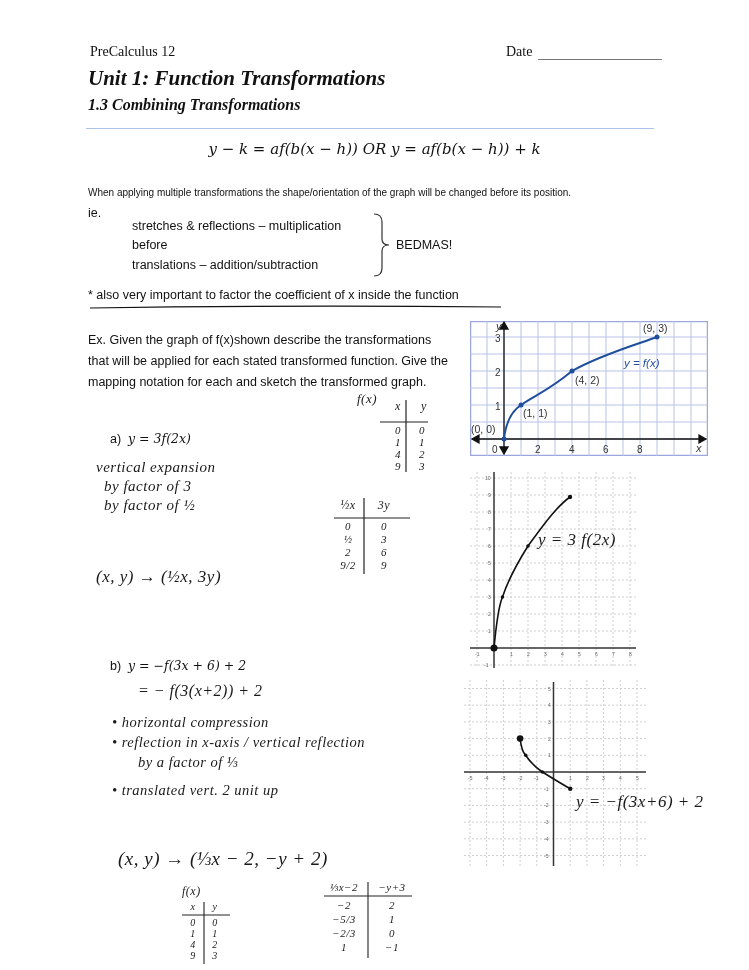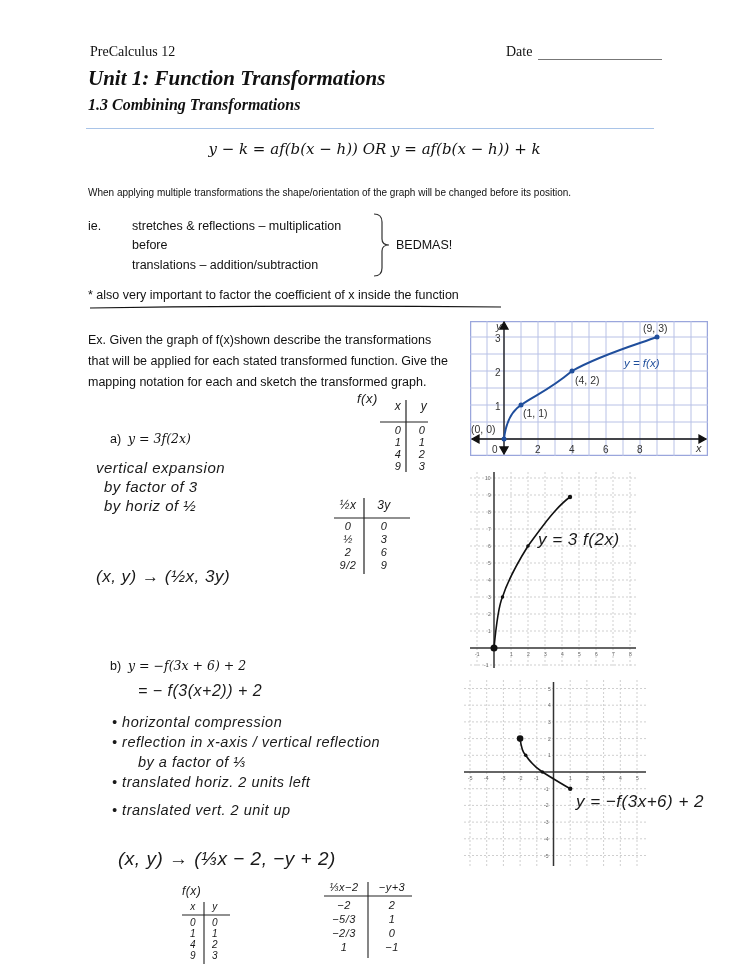--- a/index.html
+++ b/index.html
@@ -1,29 +1,29 @@
 <!DOCTYPE html>
 <html><head>
 <meta charset="utf-8">
 <style>
   html, body { margin:0; padding:0; background:#ffffff; }
   body { width:749px; height:970px; position:relative; overflow:hidden; color:#111; }
   .abs { position:absolute; }
   .serif { font-family: "Liberation Serif", "DejaVu Serif", serif; }
   .sans { font-family: "Liberation Sans", "DejaVu Sans", sans-serif; }
-  .hand { font-family: Liberation Sans, sans-serif; font-style: italic; color:#1a1a1a; letter-spacing:0.5px; }
+  .hand { font-family: Liberation Serif, serif; font-style: italic; color:#1a1a1a; letter-spacing:0.5px; }
   .course { left:90px; top:44px; font-size:14px; }
   .date { left:506px; top:44px; font-size:14px; }
   .date-line { left:538px; top:58px; width:124px; border-bottom:1px solid #777; height:1px; }
   .h1 { left:88px; top:66px; font-size:21px; font-weight:bold; font-style:italic; }
   .h2 { left:88px; top:96px; font-size:16px; font-weight:bold; font-style:italic; }
   .rule { left:86px; top:128px; width:568px; height:1px; background:#a9c4e8; }
   .formula { left:0; width:749px; top:140px; text-align:center; font-size:15px; font-style:italic; font-family:"DejaVu Serif", serif; }
   .para { left:88px; top:164px; width:620px; font-size:10px; line-height:21px;margin-top:18px; }
-  .ie { left:88px; top:219px; font-size:12.5px; }
+  .ie { left:88px; top:206px; font-size:12.5px; }
   .ie-row { position:absolute; left:132px; font-size:12.5px; white-space:nowrap; }
   .brace { left:372px; top:212px; width:18px; height:66px; }
   .bedmas { left:396px; top:238px; font-size:12.5px; }
   .note { left:88px; top:288px; font-size:12.5px; }
   .note-underline { left:88px; top:305px; width:415px; height:4px; }
   .ex { left:88px; top:330px; width:360px; font-size:12.5px; line-height:21px; }
   .part { font-size:12.5px; }
   svg text { font-family: "Liberation Sans", "DejaVu Sans", sans-serif; }
 </style>
 </head>
@@ -139,21 +139,21 @@
     <div>2</div>
     <div>3</div>
 </div>
 
 <div class="abs sans part" style="left:110px;top:431px">
   <span>a)</span>&nbsp;&nbsp;<span style="font-family:'DejaVu Serif',serif;font-style:italic">y = 3f(2x)</span>
 </div>
 <div class="abs hand" style="left:96px;top:458px;font-size:15px;line-height:19px">
   <div>vertical expansion</div>
   <div style="padding-left:8px">by factor of 3</div>
-  <div style="padding-left:8px">by horiz of ½</div>
+  <div style="padding-left:8px">by factor of ½</div>
 </div>
 <div class="abs hand" style="left:96px;top:567px;font-size:17px">(x, y) → (½x, 3y)</div>
 
 <svg class="abs" style="left:332px;top:496px" width="80" height="80">
   <line x1="32" y1="2" x2="32" y2="78" stroke="#222" stroke-width="1.2"></line>
   <line x1="2" y1="22" x2="78" y2="22" stroke="#222" stroke-width="1.2"></line>
 </svg>
 <div class="abs hand" style="left:334px;top:498px;width:28px;text-align:center;font-size:12px">½x</div>
 <div class="abs hand" style="left:370px;top:498px;width:28px;text-align:center;font-size:12px">3y</div>
 <div class="abs hand" style="left:334px;top:520px;width:28px;text-align:center;font-size:11px;line-height:13px">
@@ -227,21 +227,20 @@
 <div class="abs hand" style="left:538px;top:530px;font-size:17px">y = 3 f(2x)</div>
 
 <div class="abs sans part" style="left:110px;top:658px">
   <span>b)</span>&nbsp;&nbsp;<span style="font-family:'DejaVu Serif',serif;font-style:italic">y = −f(3x + 6) + 2</span>
 </div>
 <div class="abs hand" style="left:138px;top:682px;font-size:16px">= − f(3(x+2)) + 2</div>
 <div class="abs hand" style="left:112px;top:708px;font-size:14.5px;line-height:20px">
   <div style="margin-top:4px">• horizontal compression</div>
   <div>• reflection in x-axis / vertical reflection</div>
   <div style="padding-left:26px">by a factor of ⅓</div>
-  <div>• translated horiz. 2 units left</div>
   <div style="margin-top:8px">• translated vert. 2 unit up</div>
 </div>
 <div class="abs hand" style="left:118px;top:848px;font-size:19px">(x, y) → (⅓x − 2, −y + 2)</div>
 
 <div class="abs hand" style="left:182px;top:884px;font-size:12px">f(x)</div>
 <svg class="abs" style="left:180px;top:900px" width="56" height="66">
   <line x1="24" y1="2" x2="24" y2="64" stroke="#222" stroke-width="1.1"></line>
   <line x1="2" y1="15" x2="50" y2="15" stroke="#222" stroke-width="1.1"></line>
 </svg>
 <div class="abs hand" style="left:184px;top:901px;width:18px;text-align:center;font-size:10px">x</div>

